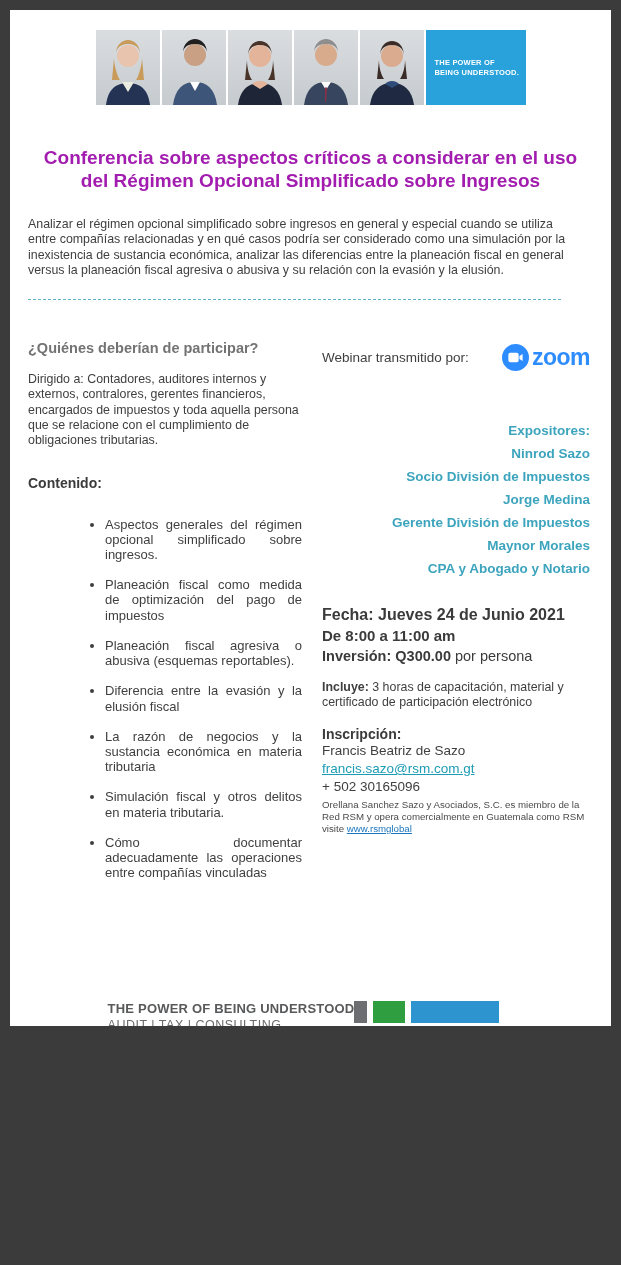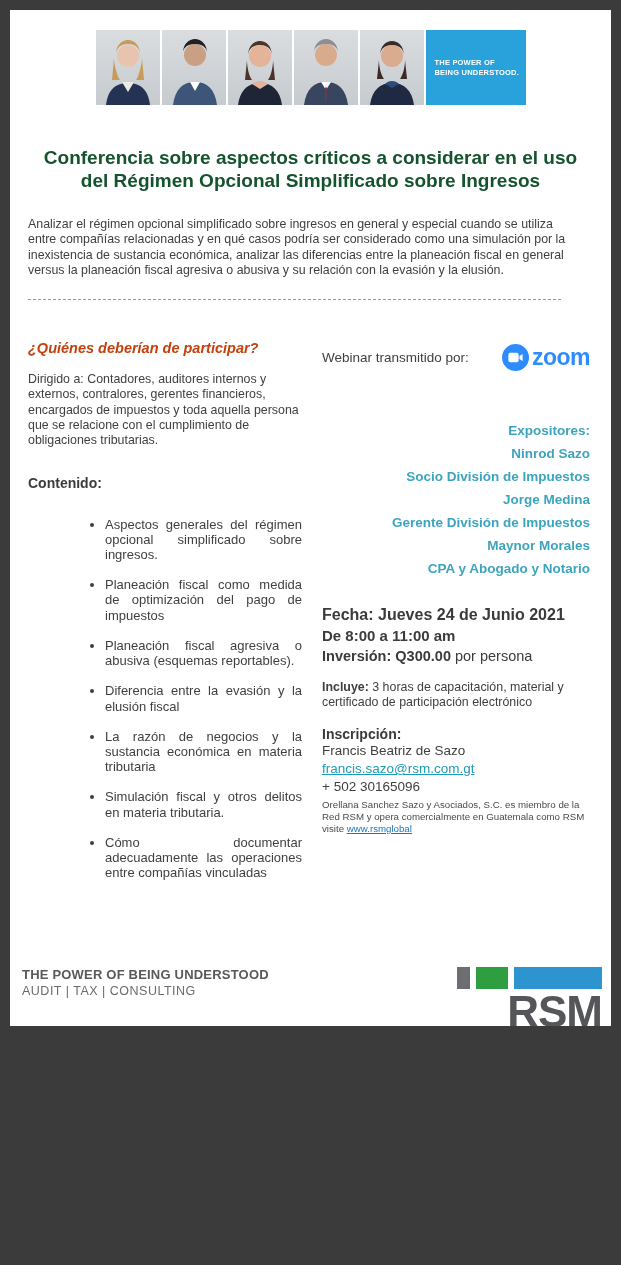--- a/index.html
+++ b/index.html
@@ -7,35 +7,35 @@
   .page{width:621px;height:1026px;background:#3b3b3b;box-sizing:border-box;overflow:hidden;}
   .main{margin:10px 10px 0;height:1073px;background:#ffffff;overflow:hidden;display:flex;flex-direction:column;box-sizing:border-box;color:#3f3f3f;}
 
   
   .banner{width:430px;height:75px;margin:20px auto 0;display:flex;gap:2px;flex-shrink:0;}
   .photo{width:64px;height:75px;background:linear-gradient(180deg,#dadde0,#c6cbcf);overflow:hidden;position:relative;}
   .photo svg{position:absolute;bottom:0;left:0;}
   .blue-box{width:100px;height:75px;background:#29a2db;color:#fff;display:flex;flex-direction:column;justify-content:center;padding-left:9px;box-sizing:border-box;font-size:7.5px;line-height:10px;letter-spacing:.2px;font-weight:bold;}
 
   
-  .title{margin:41px 28px 0;text-align:center;color:#14532d;font-size:19px;line-height:23px;font-weight:bold;}
+  .title{margin:41px 28px 0;text-align:center;color:#a21caf;font-size:19px;line-height:23px;font-weight:bold;}
 
   
   .objetivos{margin:25px 41px 0 18px;}
   .h-dark{font-size:14px;font-weight:bold;margin:0 0 6px;color:#3b3b3b;}
   .body-text{font-size:12.4px;line-height:15.3px;margin:0;color:#3f3f3f;}
 
   .divider{border:none;border-top:1px dashed #5ab4c2;margin:21px 50px 0 18px;}
 
   
   .columns{display:flex;margin:40px 21px 0 18px;align-items:flex-start;}
   .col-left{width:282px;flex-shrink:0;box-sizing:border-box;padding-right:8px;}
   .col-right{flex:1;padding-left:12px;box-sizing:border-box;}
 
-  .participar-h{font-size:14.5px;font-weight:bold;margin:0 0 16px;color:#c2410c;font-style:italic;}
+  .participar-h{font-size:14.5px;font-weight:bold;margin:0 0 16px;color:#737373;}
   .dirigido{margin:0 0 26px;}
   .contenido-h{font-size:14px;font-weight:bold;margin:0 0 26px;color:#3b3b3b;}
   ul.bullets{margin:0 0 0 62px;padding:0 0 0 15px;list-style:disc outside;font-size:13px;line-height:15.2px;text-align:justify;color:#3f3f3f;}
   ul.bullets li{margin-bottom:15px;}
 
   
   .webinar-row{display:flex;align-items:center;justify-content:space-between;margin-top:4px;}
   .webinar-label{font-size:13.5px;color:#3f3f3f;}
   .zoom-logo{display:flex;align-items:center;}
   .zoom-circle{width:27px;height:27px;border-radius:50%;background:#2d8cff;display:flex;align-items:center;justify-content:center;}
@@ -48,21 +48,21 @@
   .inversion .bold{font-weight:bold;}
   .incluye{margin-top:13px;font-size:12.4px;line-height:15.3px;}
   .incluye .bold{font-weight:bold;}
   .inscripcion-h{margin-top:15px;font-size:14px;font-weight:bold;color:#3b3b3b;}
   .contact-line{font-size:13.5px;line-height:17.5px;color:#3f3f3f;}
   a.email-link{color:#1d9cb5;text-decoration:underline;font-size:13.5px;line-height:17.5px;}
   .smallprint{margin-top:4px;font-size:9.7px;line-height:12px;color:#4a4a4a;}
   a.global-link{color:#1b75bc;text-decoration:underline;}
 
   
-  .brand-row{margin:auto 9px 0 12px;display:flex;justify-content:space-between;align-items:flex-start;padding-top:20px;}
+  .brand-row{margin:auto 26px 0 12px;display:flex;justify-content:center;align-items:flex-start;padding-top:20px;}
   .power{font-size:13px;font-weight:bold;color:#58595b;letter-spacing:.2px;line-height:16px;}
   .services{font-size:12.5px;color:#6a6b6e;letter-spacing:.5px;line-height:16px;}
   .rsm-logo{text-align:right;}
   .rsm-rects{display:flex;gap:6px;justify-content:flex-end;}
   .rect-gray{width:13px;height:22px;background:#6d6e71;}
   .rect-green{width:32px;height:22px;background:#2f9e41;}
   .rect-blue{width:88px;height:22px;background:#2e94d0;}
   .rsm-word{font-size:44px;font-weight:bold;color:#55565a;line-height:42px;letter-spacing:-1px;margin-top:2px;}
   .teal-hr{border:none;border-top:2px solid #b5dfe4;margin:14px 0 34px;}
 
@@ -212,21 +212,20 @@
       <div>
         <div class="power">THE POWER OF BEING UNDERSTOOD</div>
         <div class="services">AUDIT | TAX | CONSULTING</div>
       </div>
       <div class="rsm-logo">
         <div class="rsm-rects">
           <span class="rect-gray"></span>
           <span class="rect-green"></span>
           <span class="rect-blue"></span>
         </div>
-        <div class="rsm-word">RSM</div>
       </div>
     </div>
     <hr class="teal-hr">
   </div>
 
   <div class="contact-bar">
     <span>RSM | 22689700 |</span>
     <a class="info-link" href="#">info@rsm-training.com.gt</a>
     <span>|</span>
     <a class="website-link" href="#">Website</a>

